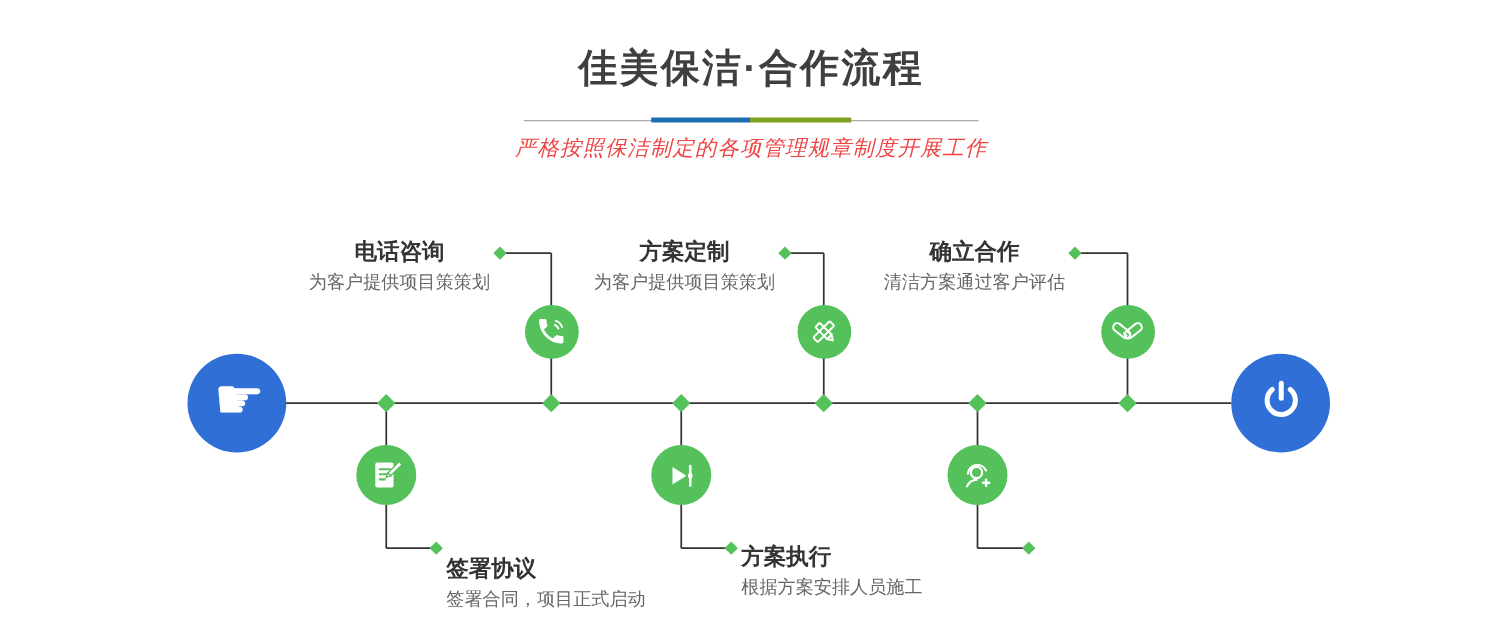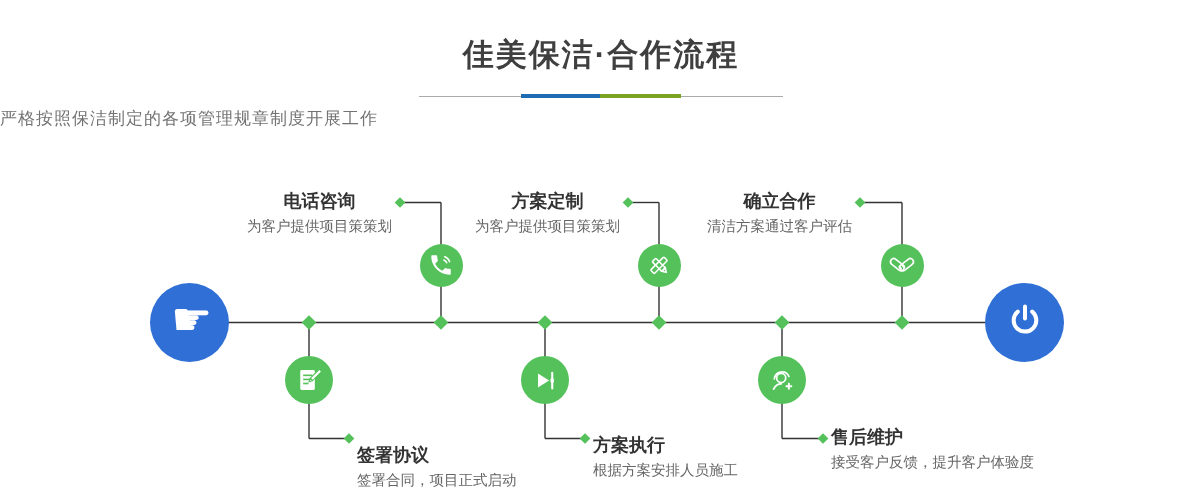--- a/index.html
+++ b/index.html
@@ -10,22 +10,22 @@
   
   .page-title{
     position:absolute;top:34px;left:0;width:100%;text-align:center;
     font-size:31px;font-weight:bold;color:var(--heading,#3f3f3f);letter-spacing:2px;margin:0;
   }
   .divider{position:absolute;top:96px;left:419px;width:364px;height:1px;background:var(--divider-gray,#aaa);}
   .divider-accent{position:absolute;top:-2px;left:102px;width:160px;height:4px;display:flex;}
   .divider-accent .half-blue{width:79px;height:4px;background:var(--accent-blue,#1d6cb4);}
   .divider-accent .half-green{width:81px;height:4px;background:var(--accent-green,#7ba420);}
   .page-subtitle{
-    position:absolute;top:107px;left:0;width:100%;text-align:left;
-    font-size:17px;color:#737373;letter-spacing:1px;margin:0;
+    position:absolute;top:107px;left:0;width:100%;text-align:center;
+    font-size:17px;color:#ef4444;letter-spacing:1px;margin:0;font-style:italic;
   }
   
   .connectors{position:absolute;left:0;top:0;}
   .ln{stroke:var(--line,#333);stroke-width:1.4px;fill:none;}
   .diamond{fill:var(--green,#54c15b);}
   .node{
     position:absolute;border-radius:50%;background:var(--green,#54c15b);
     display:flex;align-items:center;justify-content:center;
   }
   .node-top{width:43px;height:43px;}
@@ -179,18 +179,14 @@
   </div>
 
   <div class="step-label bottom" style="left:357px;top:446px;">
     <div class="step-title">签署协议</div>
     <div class="step-desc">签署合同，项目正式启动</div>
   </div>
   <div class="step-label bottom" style="left:593px;top:436px;">
     <div class="step-title">方案执行</div>
     <div class="step-desc">根据方案安排人员施工</div>
   </div>
-  <div class="step-label bottom" style="left:831px;top:428px;">
-    <div class="step-title">售后维护</div>
-    <div class="step-desc">接受客户反馈，提升客户体验度</div>
-  </div>
 
 </div>
 
 </body></html>

